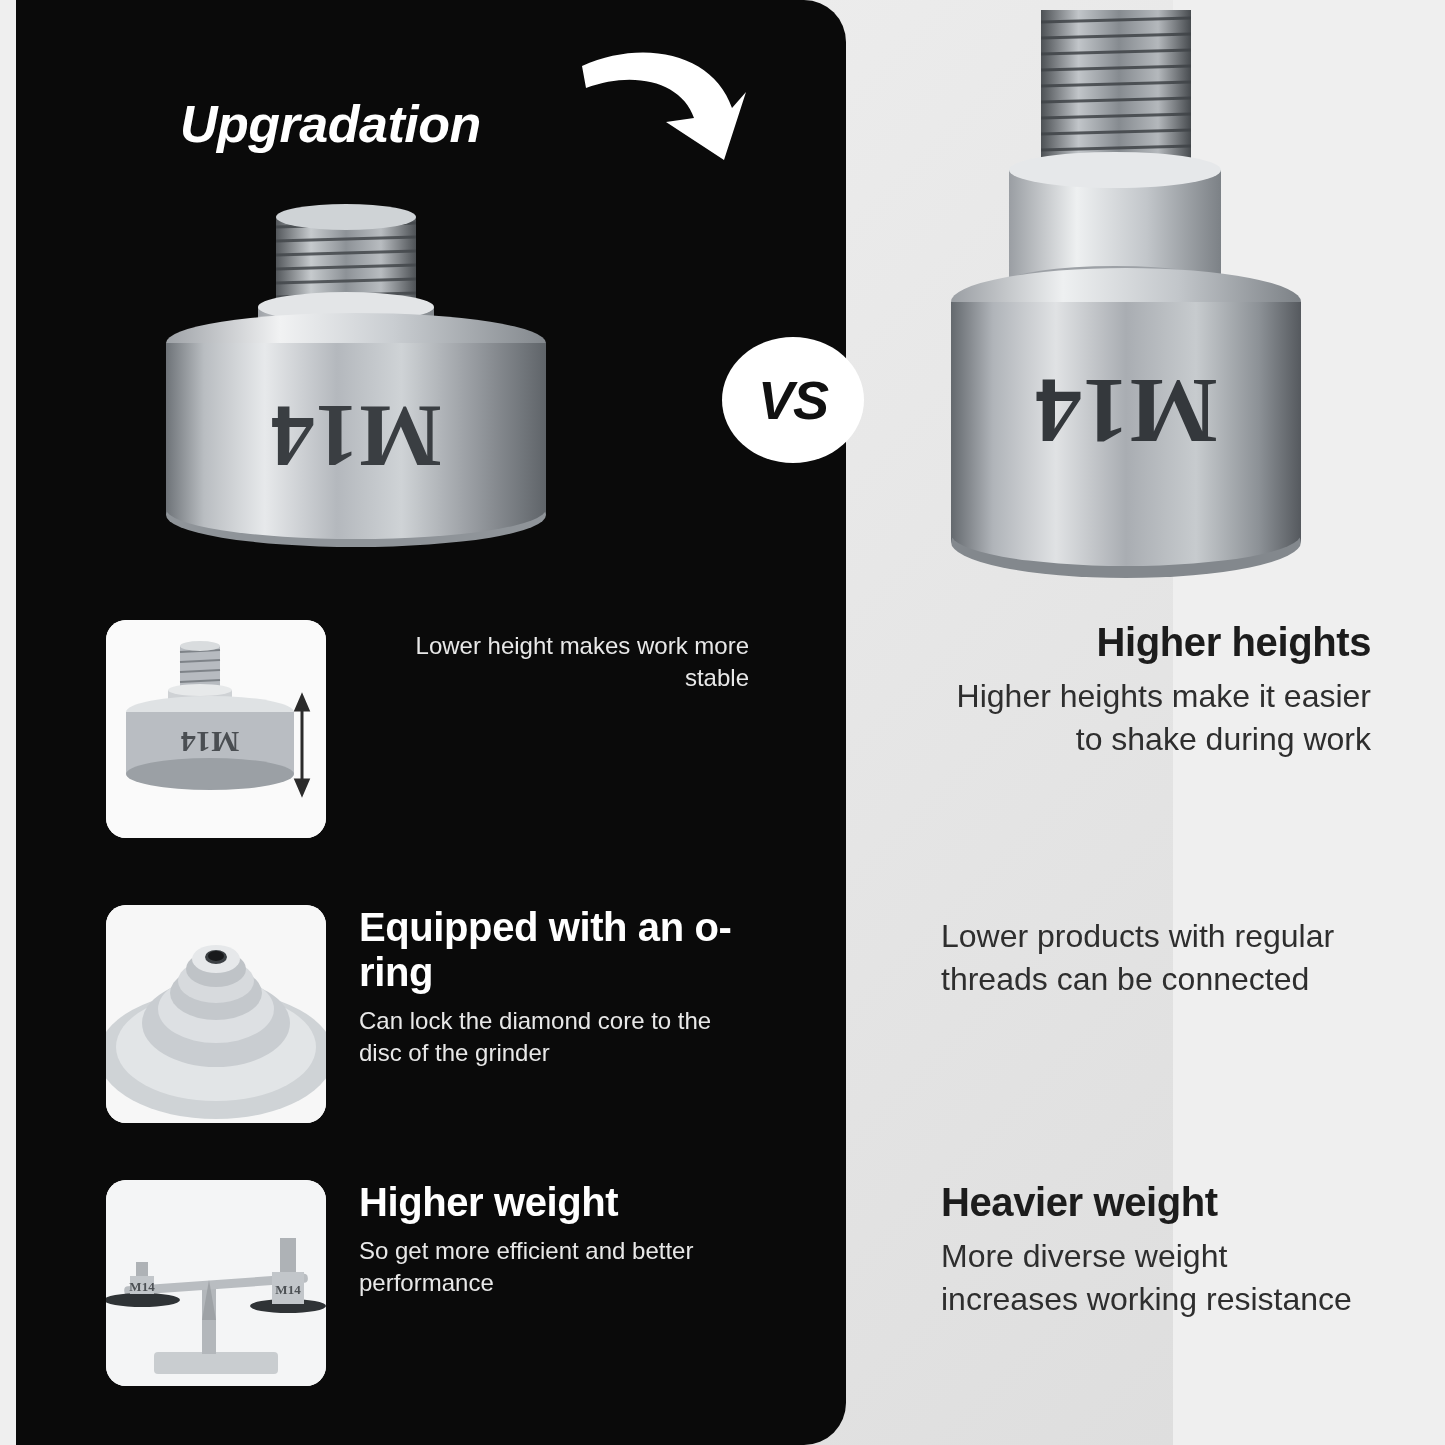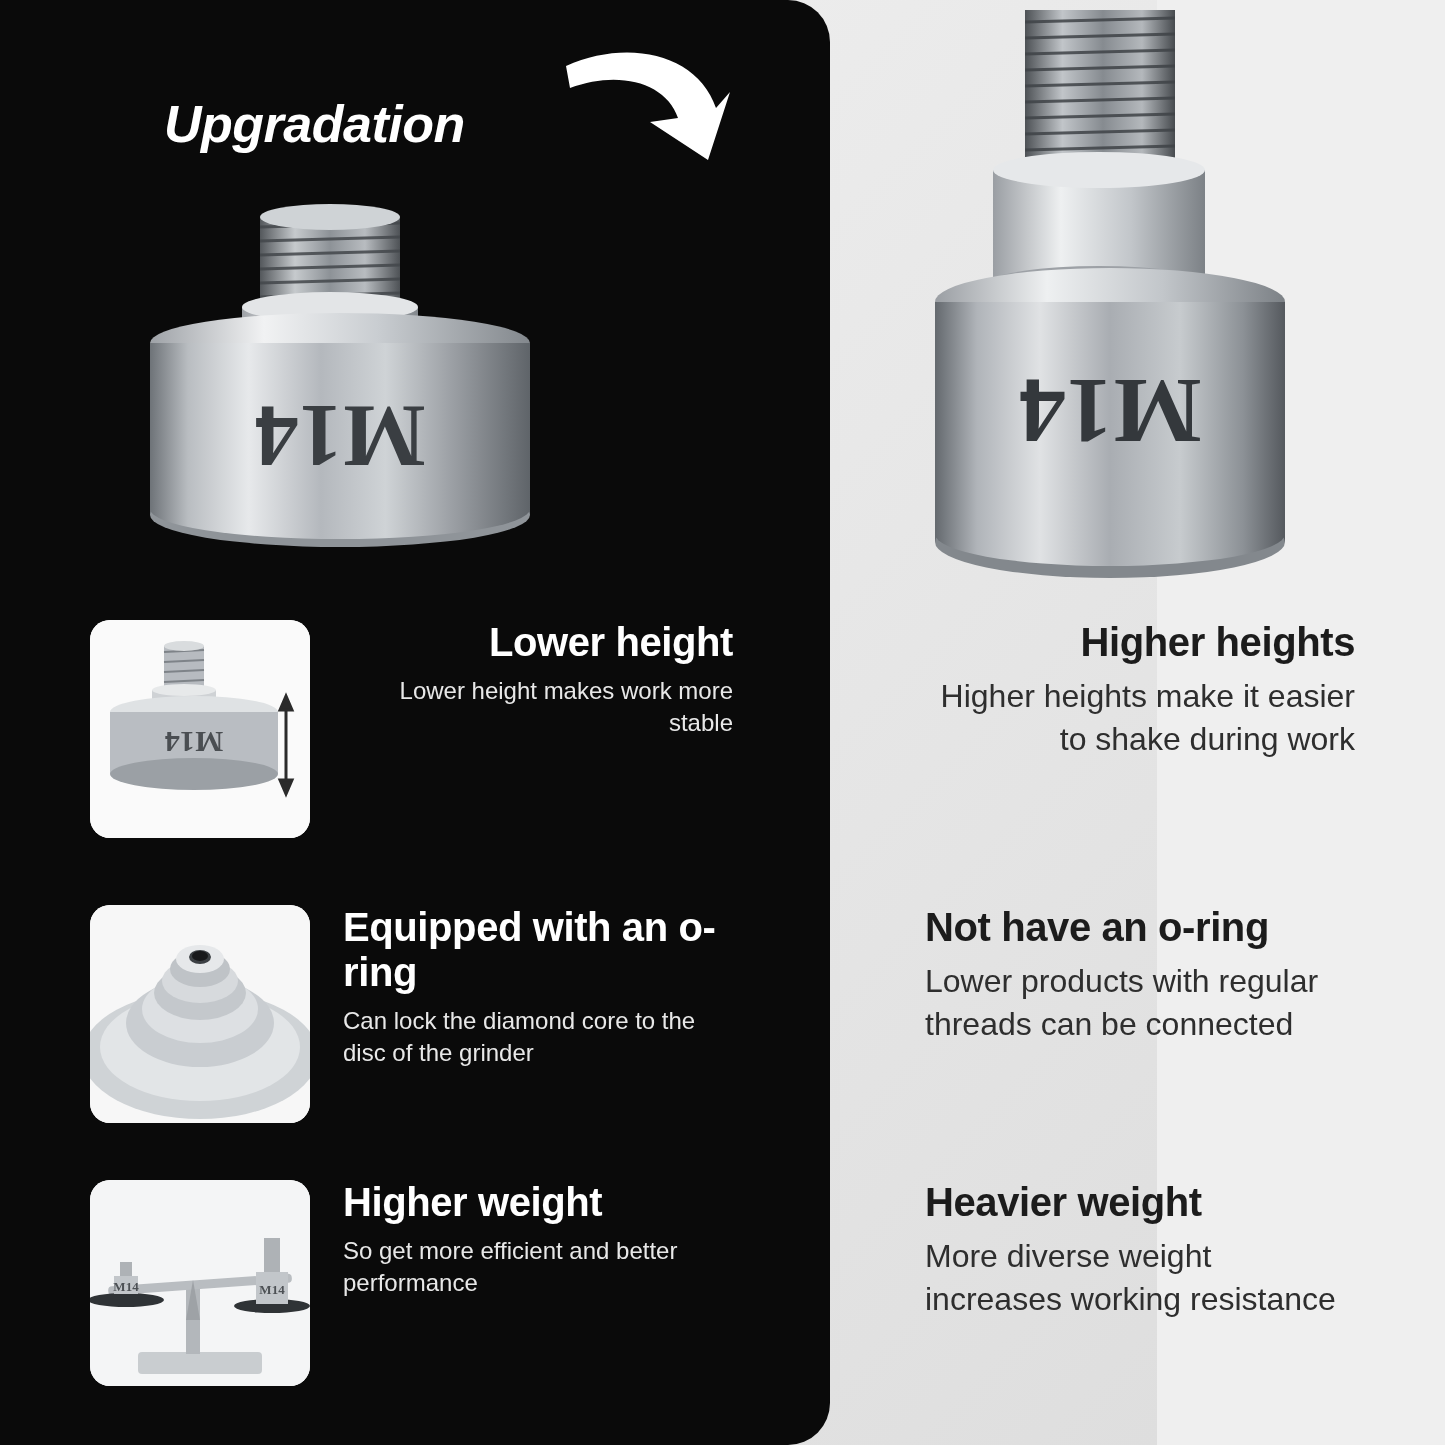--- a/index.html
+++ b/index.html
@@ -7,20 +7,21 @@
     width: 1445px; height: 1445px;
     font-family: "Liberation Sans", sans-serif;
     overflow: hidden;
   }
   body { background: #efefef; }
 
   .poster {
     position: relative;
     width: 1157px; height: 1445px;
     background: linear-gradient(135deg, #f2f2f2 0%, #e9e9e9 45%, #dedede 100%);
+    margin-left: 16px;
   }
 
   
   .left-panel {
     position: absolute;
     left: 0; top: 0;
     width: 830px; height: 1445px;
     background: #0a0a0a;
     border-top-right-radius: 42px;
     border-bottom-right-radius: 42px;
@@ -215,20 +216,23 @@
 
       <ellipse cx="205" cy="292" rx="175" ry="34" fill="url(#topR)"></ellipse>
       <rect x="30" y="292" width="350" height="240" fill="url(#bodyR)"></rect>
       <ellipse cx="205" cy="532" rx="175" ry="36" fill="#83888d"></ellipse>
       <ellipse cx="205" cy="524" rx="175" ry="32" fill="url(#bodyR)"></ellipse>
 
       <text x="205" y="430" text-anchor="middle" font-family="'Liberation Serif', serif" font-size="94" font-weight="bold" fill="#34383c" transform="rotate(180 205 400)">M14</text>
     </svg>
   </div>
 
+  <div class="vs-badge">
+    <span>VS</span>
+  </div>
 
   <div class="row row-l r1">
     <div class="thumb">
       <svg width="220" height="218" viewBox="0 0 220 218">
         <rect width="220" height="218" fill="#fafafa"></rect>
 
         <rect x="74" y="26" width="40" height="46" fill="#b7bbc0"></rect>
         <g stroke="#7e8388" stroke-width="2">
           <line x1="74" y1="32" x2="114" y2="30"></line>
           <line x1="74" y1="42" x2="114" y2="40"></line>
@@ -245,21 +249,20 @@
         <text x="104" y="136" text-anchor="middle" font-family="'Liberation Serif', serif" font-size="30" font-weight="bold" fill="#4a4e52" transform="rotate(180 104 124)">M14</text>
 
         <g stroke="#2b2b2b" stroke-width="3" fill="#2b2b2b">
           <line x1="196" y1="84" x2="196" y2="166"></line>
           <polygon points="196,76 190,90 202,90"></polygon>
           <polygon points="196,174 190,160 202,160"></polygon>
         </g>
       </svg>
     </div>
     <div class="txt-l">
-      <div class="head-l">Lower height</div>
       <div class="sub-l">Lower height makes work more stable</div>
     </div>
   </div>
 
   <div class="row row-r r1">
     <div class="head-r">Higher heights</div>
     <div class="sub-r">Higher heights make it easier to shake during work</div>
   </div>
 
   <div class="row row-l r2">
@@ -278,21 +281,20 @@
         <ellipse cx="110" cy="51" rx="8" ry="5" fill="#18191b"></ellipse>
       </svg>
     </div>
     <div class="txt-l">
       <div class="head-l">Equipped with an o-ring</div>
       <div class="sub-l">Can lock the diamond core to the disc of the grinder</div>
     </div>
   </div>
 
   <div class="row row-r r2">
-    <div class="head-r">Not have  an o-ring</div>
     <div class="sub-r">Lower products with regular threads can be connected</div>
   </div>
 
   <div class="row row-l r3">
     <div class="thumb thumb-3">
       <svg width="220" height="206" viewBox="0 0 220 206">
         <rect width="220" height="206" fill="#f4f5f6"></rect>
 
         <rect x="48" y="172" width="124" height="22" rx="4" fill="#c9cdd0"></rect>
         <rect x="96" y="108" width="14" height="66" fill="#b3b7bb"></rect>

